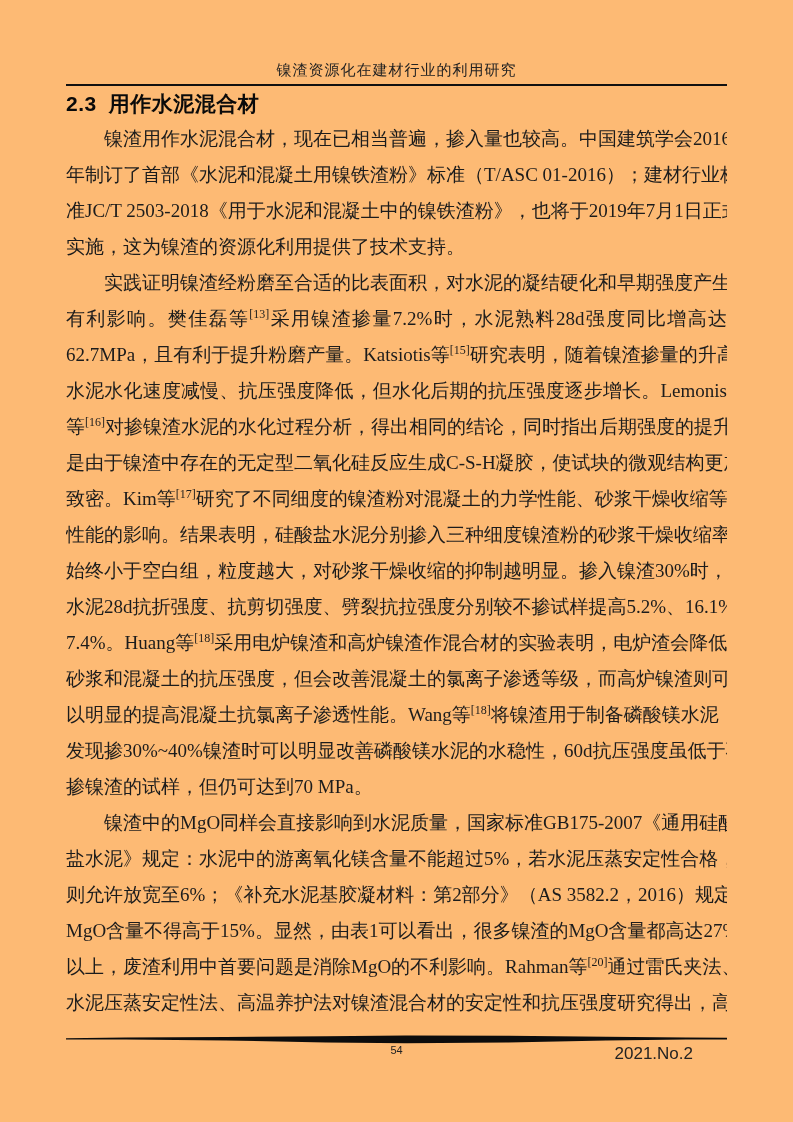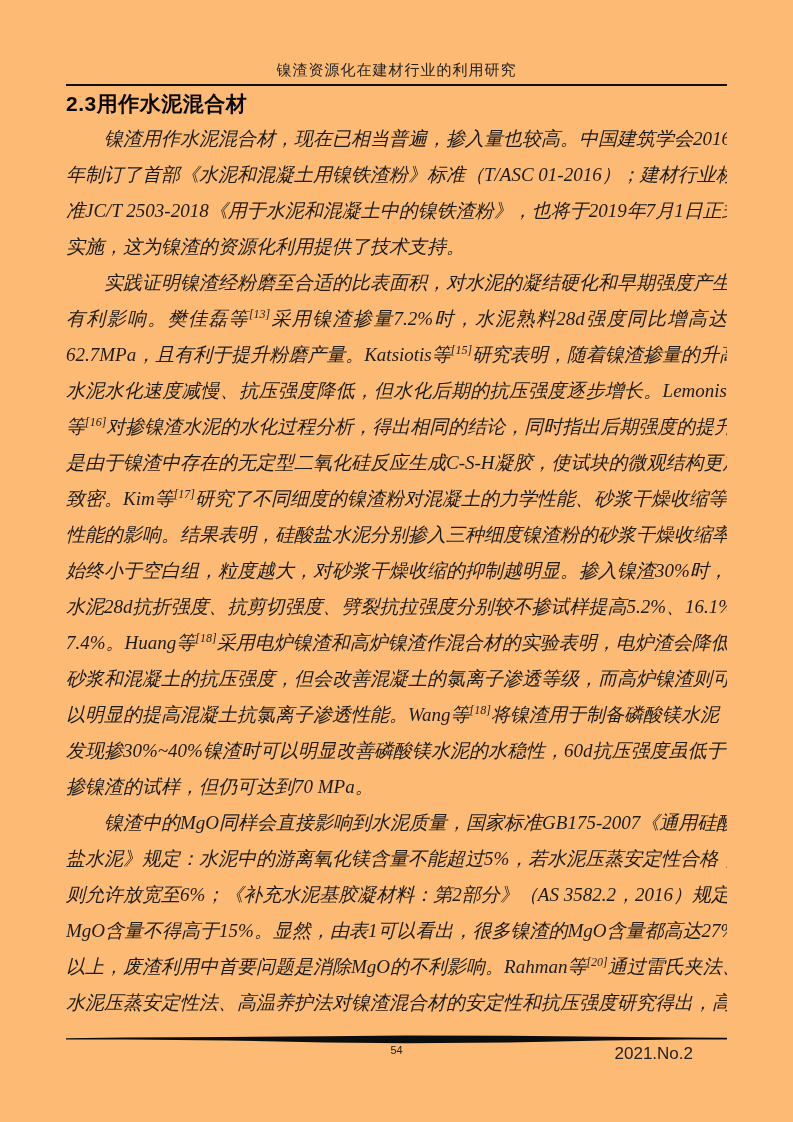--- a/index.html
+++ b/index.html
@@ -21,23 +21,23 @@
   .header-rule{
     position:absolute;top:84px;left:66px;width:661px;height:2px;
     background:#111;
   }
   .section-heading{
     position:absolute;top:90px;left:66px;width:661px;
     font-family:"Liberation Sans","DejaVu Sans",sans-serif;
     font-weight:bold;font-size:21px;color:#0a0a0a;
     letter-spacing:.5px;
   }
-  .section-heading .num{}
+  .section-heading .num{margin-right:12px;}
   .document-body{
-    position:absolute;top:121px;left:66px;width:661px;font-style:italic;
+    position:absolute;top:121px;left:66px;width:661px;
   }
   .line{
     height:36px;line-height:36px;
     font-size:19px;
     text-align:justify;
     text-align-last:justify;
     white-space:nowrap;
     overflow:hidden;
   }
   .line.indent{text-indent:2em;}

